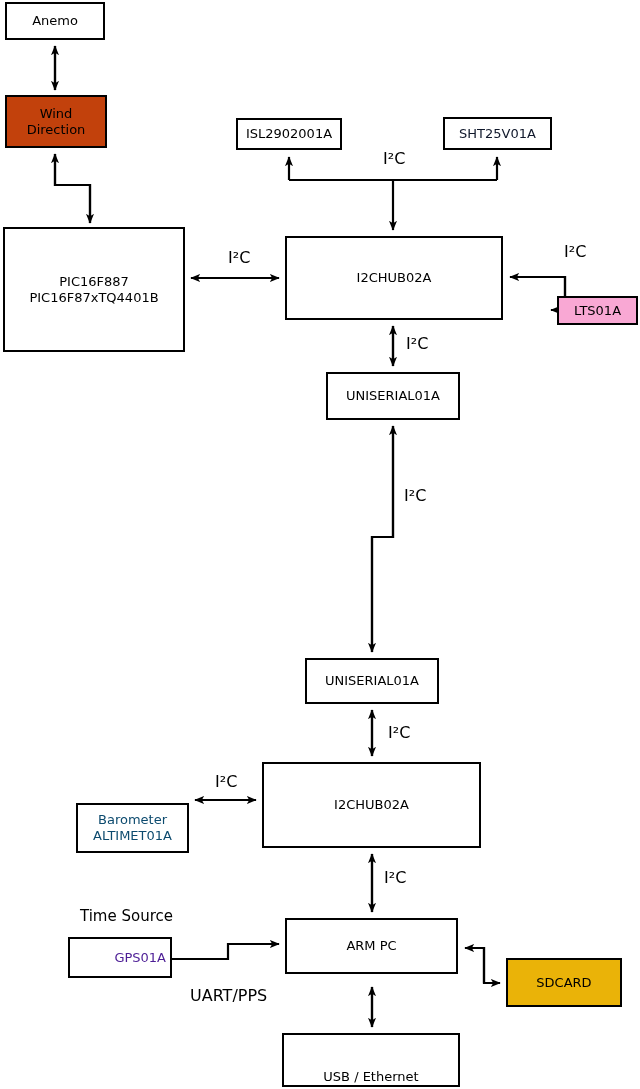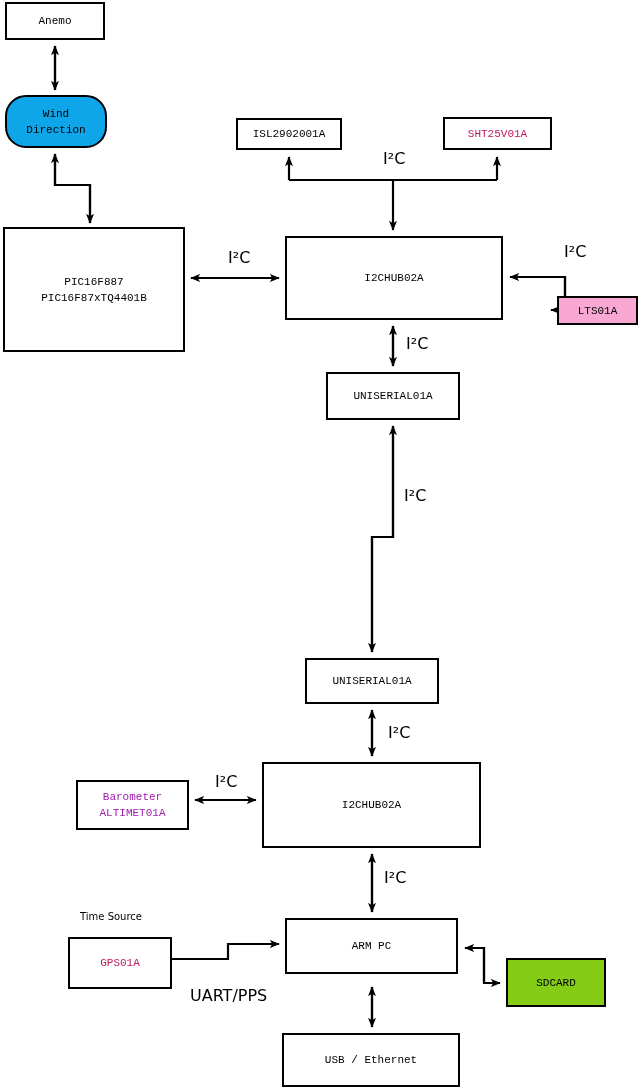--- a/index.html
+++ b/index.html
@@ -28,43 +28,42 @@
   .node {
     position: absolute;
     box-sizing: border-box;
     border: 2px solid #000000;
     background: #ffffff;
     display: flex;
     align-items: center;
     justify-content: center;
     text-align: center;
     color: #000000;
-    font-size: 11px;
+    font-size: 13px;
     line-height: 16px;
     z-index: 2;
-    font-family: Liberation Mono, monospace;
   }
   .node .node-label {
     display: block;
     white-space: pre-line;
     padding: 0 4px;
   }
   .edge-label {
     position: absolute;
     color: #000000;
     font-size: 16px;
     line-height: 14px;
     white-space: nowrap;
     z-index: 3;
     background: transparent;
   }
   .free-label {
     position: absolute;
     color: #000000;
-    font-size: 10px;
+    font-size: 15px;
     line-height: 15px;
     white-space: nowrap;
     z-index: 3;
   }
 </style>
 </head>
 <body>
 
 <div id="diagram-canvas">
 
@@ -138,63 +137,63 @@
 
     <g>
       <line x1="372" y1="1027" x2="372" y2="987" stroke="#000000" stroke-width="2.2" marker-end="url(#arrow)"></line>
       <line x1="372" y1="987" x2="372" y2="1027" stroke="#000000" stroke-width="2.2" marker-end="url(#arrow)"></line>
     </g>
   </svg>
 
   <div class="node" style="left: 5px; top: 2px; width: 100px; height: 38px; border-color: rgb(0, 0, 0); background: rgb(255, 255, 255); color: rgb(0, 0, 0);">
     <span class="node-label">Anemo</span>
   </div>
-  <div class="node" style="left: 5px; top: 95px; width: 102px; height: 53px; border-color: rgb(0, 0, 0); background: #0ea5e9; color: rgb(0, 0, 0); border-radius: 21px;">
+  <div class="node" style="left: 5px; top: 95px; width: 102px; height: 53px; border-color: rgb(0, 0, 0); background: #c2410c; color: rgb(0, 0, 0);">
     <span class="node-label">Wind
 Direction</span>
   </div>
   <div class="node" style="left: 3px; top: 227px; width: 182px; height: 125px; border-color: rgb(0, 0, 0); background: rgb(255, 255, 255); color: rgb(0, 0, 0);">
     <span class="node-label">PIC16F887
 PIC16F87xTQ4401B</span>
   </div>
   <div class="node" style="left: 236px; top: 118px; width: 106px; height: 32px; border-color: rgb(0, 0, 0); background: rgb(255, 255, 255); color: rgb(0, 0, 0);">
     <span class="node-label">ISL2902001A</span>
   </div>
-  <div class="node" style="left: 443px; top: 117px; width: 109px; height: 33px; border-color: rgb(0, 0, 0); background: rgb(255, 255, 255); color: #be185d;">
+  <div class="node" style="left: 443px; top: 117px; width: 109px; height: 33px; border-color: rgb(0, 0, 0); background: rgb(255, 255, 255); color: #0f172a;">
     <span class="node-label">SHT25V01A</span>
   </div>
   <div class="node" style="left: 285px; top: 236px; width: 218px; height: 84px; border-color: rgb(0, 0, 0); background: rgb(255, 255, 255); color: rgb(0, 0, 0);">
     <span class="node-label">I2CHUB02A</span>
   </div>
   <div class="node" style="left: 557px; top: 296px; width: 81px; height: 29px; border-color: rgb(0, 0, 0); background: #f9a8d4; color: rgb(0, 0, 0);">
     <span class="node-label">LTS01A</span>
   </div>
   <div class="node" style="left: 326px; top: 372px; width: 134px; height: 48px; border-color: rgb(0, 0, 0); background: rgb(255, 255, 255); color: rgb(0, 0, 0);">
     <span class="node-label">UNISERIAL01A</span>
   </div>
   <div class="node" style="left: 305px; top: 658px; width: 134px; height: 46px; border-color: rgb(0, 0, 0); background: rgb(255, 255, 255); color: rgb(0, 0, 0);">
     <span class="node-label">UNISERIAL01A</span>
   </div>
   <div class="node" style="left: 262px; top: 762px; width: 219px; height: 86px; border-color: rgb(0, 0, 0); background: rgb(255, 255, 255); color: rgb(0, 0, 0);">
     <span class="node-label">I2CHUB02A</span>
   </div>
-  <div class="node" style="left: 76px; top: 780px; width: 113px; height: 50px; border-color: rgb(0, 0, 0); background: rgb(255, 255, 255); color: #a21caf;">
+  <div class="node" style="left: 76px; top: 803px; width: 113px; height: 50px; border-color: rgb(0, 0, 0); background: rgb(255, 255, 255); color: #0c4a6e;">
     <span class="node-label">Barometer
 ALTIMET01A</span>
   </div>
-  <div class="node" style="left: 68px; top: 937px; width: 104px; height: 52px; border-color: rgb(0, 0, 0); background: rgb(255, 255, 255); color: #be185d;">
+  <div class="node" style="left: 68px; top: 937px; width: 104px; height: 41px; border-color: rgb(0, 0, 0); background: rgb(255, 255, 255); color: #4c1d95; justify-content: flex-end;">
     <span class="node-label">GPS01A</span>
   </div>
   <div class="node" style="left: 285px; top: 918px; width: 173px; height: 56px; border-color: rgb(0, 0, 0); background: rgb(255, 255, 255); color: rgb(0, 0, 0);">
     <span class="node-label">ARM PC</span>
   </div>
-  <div class="node" style="left: 506px; top: 958px; width: 100px; height: 49px; border-color: rgb(0, 0, 0); background: #84cc16; color: rgb(0, 0, 0);">
+  <div class="node" style="left: 506px; top: 958px; width: 116px; height: 49px; border-color: rgb(0, 0, 0); background: #eab308; color: rgb(0, 0, 0);">
     <span class="node-label">SDCARD</span>
   </div>
-  <div class="node" style="left: 282px; top: 1033px; width: 178px; height: 54px; border-color: rgb(0, 0, 0); background: rgb(255, 255, 255); color: rgb(0, 0, 0);">
+  <div class="node" style="left: 282px; top: 1033px; width: 178px; height: 54px; border-color: rgb(0, 0, 0); background: rgb(255, 255, 255); color: rgb(0, 0, 0); align-items: flex-end;">
     <span class="node-label">USB / Ethernet</span>
   </div>
 
   <div class="edge-label" style="left: 383px; top: 152px;">I²C</div>
   <div class="edge-label" style="left: 228px; top: 251px;">I²C</div>
   <div class="edge-label" style="left: 564px; top: 245px;">I²C</div>
   <div class="edge-label" style="left: 406px; top: 337px;">I²C</div>
   <div class="edge-label" style="left: 404px; top: 489px;">I²C</div>
   <div class="edge-label" style="left: 388px; top: 726px;">I²C</div>
   <div class="edge-label" style="left: 215px; top: 775px;">I²C</div>

